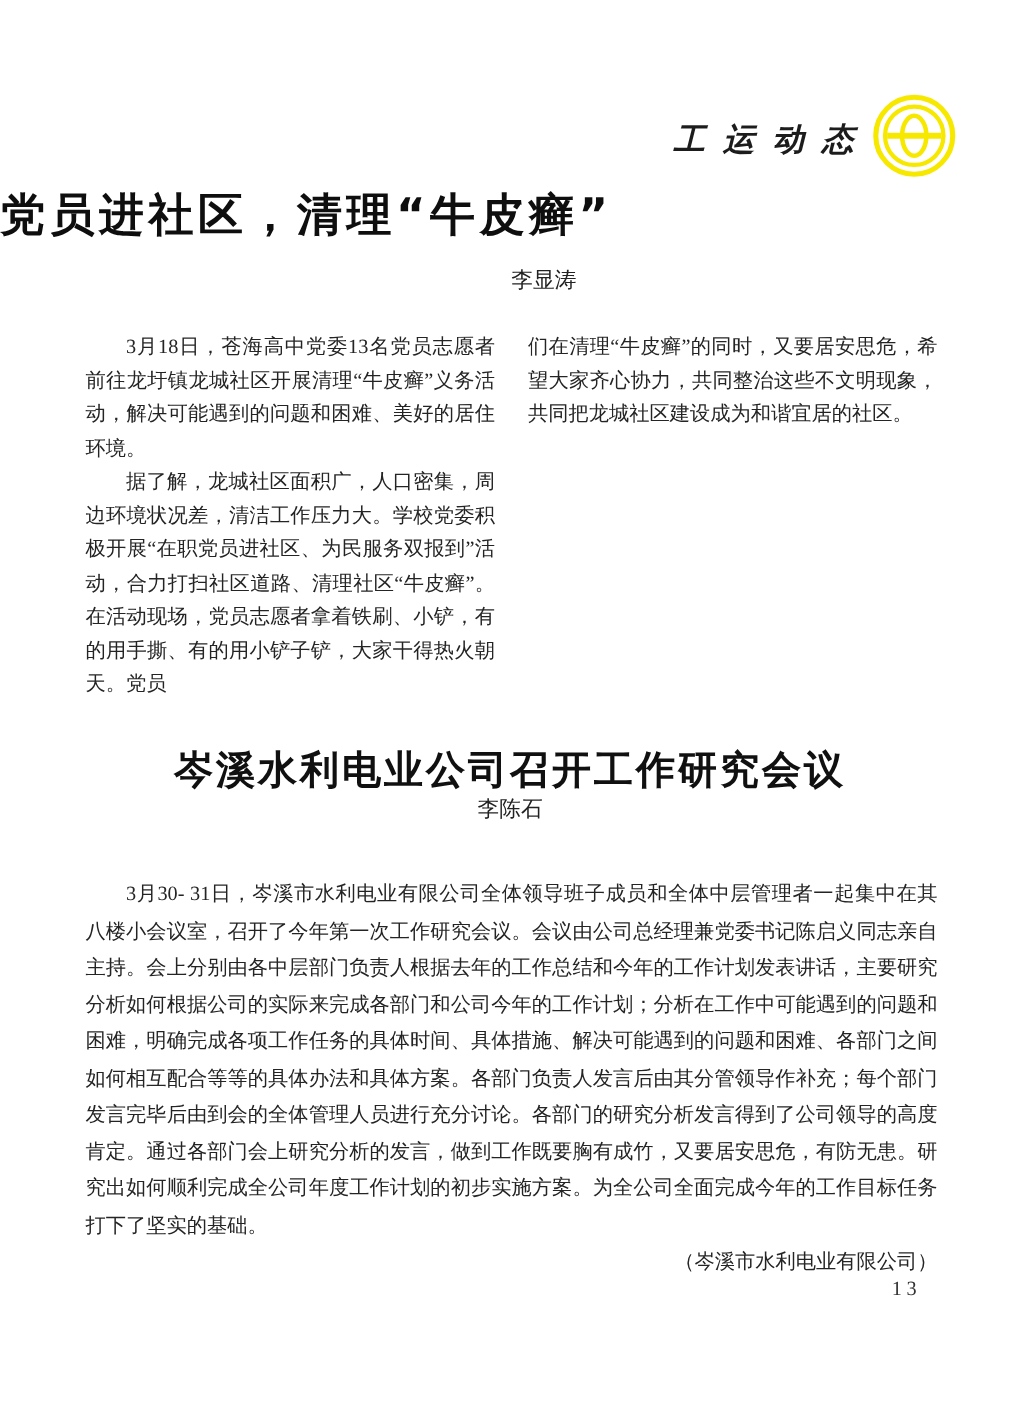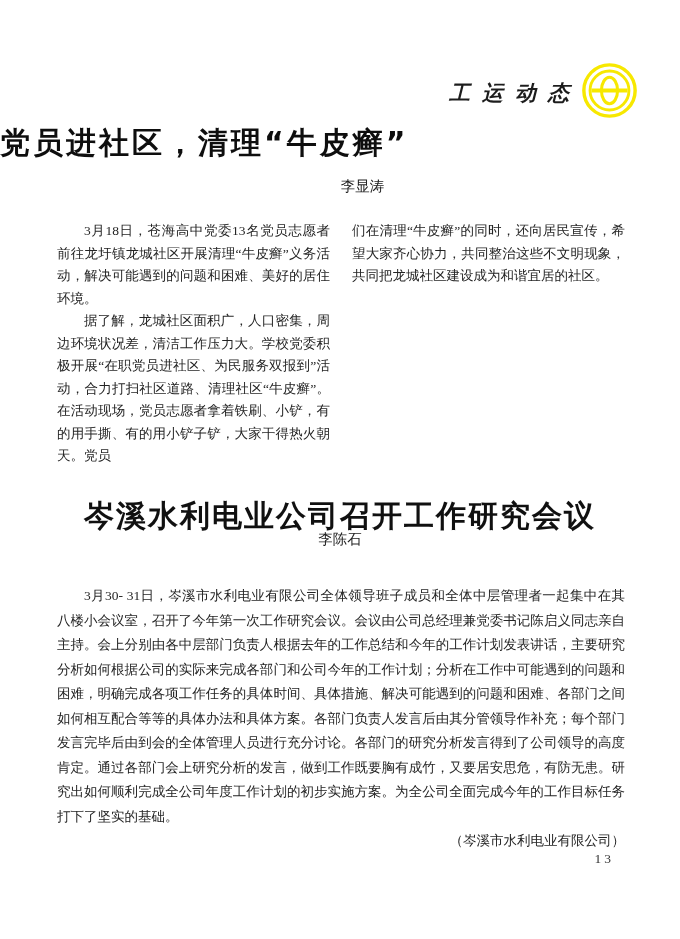--- a/index.html
+++ b/index.html
@@ -48,21 +48,21 @@
     text-align:justify;
     color:#242424;
   }
   .indent{text-indent:2em;}
   .attr-inline{float:right;}
   
   .title-2{
     position:absolute;top:496px;left:0;right:0;
     margin:0;text-align:center;
     font-family:"DejaVu Sans","Liberation Sans",sans-serif;
-    font-weight:bold;font-size:30px;letter-spacing:2px;
+    font-weight:bold;font-size:26px;letter-spacing:2px;
     color:#101010;
   }
   .author-2{top:530px;}
   .body2{
     position:absolute;top:584px;left:57px;right:55px;
   }
   .body2 p{line-height:24.5px;}
   .attr-line{
     text-align:right;
     font-size:13.5px;line-height:24.5px;color:#242424;
@@ -91,21 +91,21 @@
 
   <section>
     <h1 class="title-1">党员进社区，清理“牛皮癣”</h1>
     <div class="author author-1">李显涛</div>
     <div class="columns">
       <div class="col">
         <p class="indent">3月18日，苍海高中党委13名党员志愿者前往龙圩镇龙城社区开展清理“牛皮癣”义务活动，解决可能遇到的问题和困难、美好的居住环境。</p>
         <p class="indent">据了解，龙城社区面积广，人口密集，周边环境状况差，清洁工作压力大。学校党委积极开展“在职党员进社区、为民服务双报到”活动，合力打扫社区道路、清理社区“牛皮癣”。在活动现场，党员志愿者拿着铁刷、小铲，有的用手撕、有的用小铲子铲，大家干得热火朝天。党员</p>
       </div>
       <div class="col">
-        <p>们在清理“牛皮癣”的同时，还向居民宣传，希望大家齐心协力，共同整治这些不文明现象，共同把龙城社区建设成为和谐宜居的社区。</p>
+        <p>们在清理“牛皮癣”的同时，又要居安思危，希望大家齐心协力，共同整治这些不文明现象，共同把龙城社区建设成为和谐宜居的社区。</p>
       </div>
     </div>
   </section>
 
   <section>
     <h2 class="title-2">岑溪水利电业公司召开工作研究会议</h2>
     <div class="author author-2">李陈石</div>
     <div class="body2">
       <p class="indent">3月30- 31日，岑溪市水利电业有限公司全体领导班子成员和全体中层管理者一起集中在其八楼小会议室，召开了今年第一次工作研究会议。会议由公司总经理兼党委书记陈启义同志亲自主持。会上分别由各中层部门负责人根据去年的工作总结和今年的工作计划发表讲话，主要研究分析如何根据公司的实际来完成各部门和公司今年的工作计划；分析在工作中可能遇到的问题和困难，明确完成各项工作任务的具体时间、具体措施、解决可能遇到的问题和困难、各部门之间如何相互配合等等的具体办法和具体方案。各部门负责人发言后由其分管领导作补充；每个部门发言完毕后由到会的全体管理人员进行充分讨论。各部门的研究分析发言得到了公司领导的高度肯定。通过各部门会上研究分析的发言，做到工作既要胸有成竹，又要居安思危，有防无患。研究出如何顺利完成全公司年度工作计划的初步实施方案。为全公司全面完成今年的工作目标任务打下了坚实的基础。</p>
       <div class="attr-line">（岑溪市水利电业有限公司）</div>

